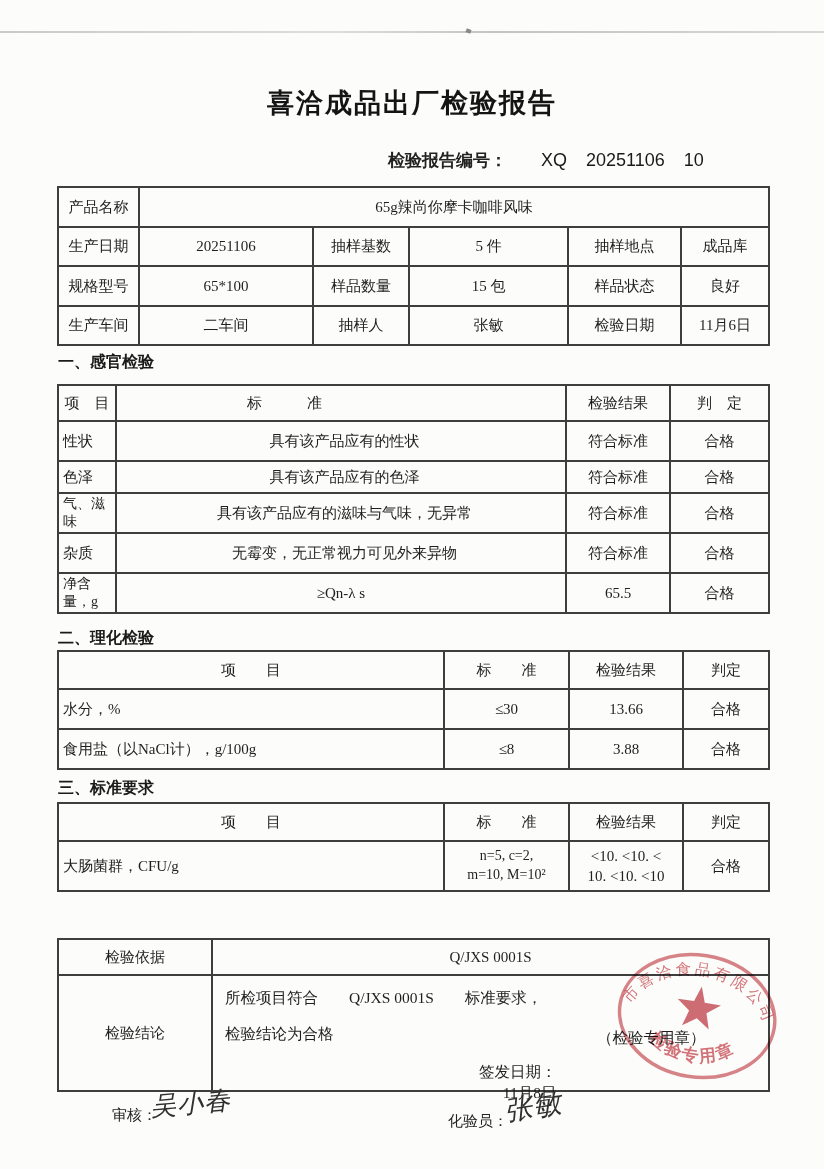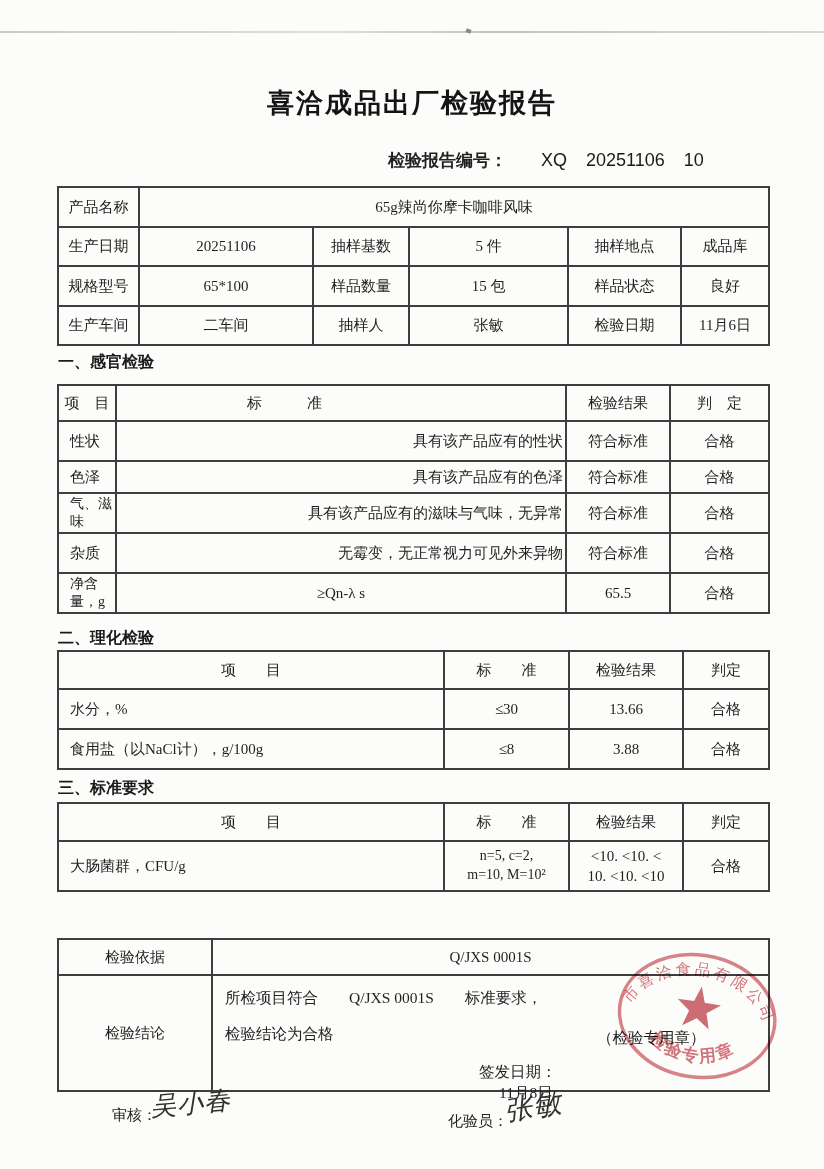--- a/index.html
+++ b/index.html
@@ -18,31 +18,31 @@
     font-size:27px; font-weight:bold; letter-spacing:2px; color:#141414; }
 
   .report-no { position:absolute; left:388px; top:149px; display:flex; align-items:baseline;
     font-family:"Liberation Sans","DejaVu Sans",sans-serif; }
   .report-no .lbl { font-size:17px; font-weight:600; color:#222; }
   .report-no .val { font-size:18px; margin-left:34px; word-spacing:14px; color:#1a1a1a; }
 
   table { position:absolute; border-collapse:collapse; table-layout:fixed; }
   td { border:2px solid #3e3e3e; text-align:center; vertical-align:middle;
        font-size:15px; padding:0 2px; color:#1f1f1f; }
-  .tl { text-align:left; padding-left:11px; }
-  .pad8 { text-align:right; padding-left:9px; }
+  .tl { text-align:left; padding-left:4px; }
+  .pad8 { text-align:center; padding-left:9px; }
   .pre { white-space:pre-line; line-height:1.35; }
   .sm { font-size:14px; }
   .hshift { padding-right:115px; }
 
   .section-h { position:absolute; left:58px;
     font-family:"Liberation Sans","DejaVu Sans",sans-serif;
     font-size:16px; font-weight:bold; color:#1a1a1a; }
 
-  .concl-cell { position:relative; text-align:left; vertical-align:top; }
+  .concl-cell { position:relative; text-align:right; vertical-align:top; }
   .concl-line { position:absolute; font-size:15.5px; white-space:nowrap; }
   .sign-date { display:flex; }
   .sign-date .v { margin-left:20px; }
 
   .stamp { position:absolute; left:602px; top:946px; width:190px; height:142px;
     transform:rotate(9deg); mix-blend-mode:multiply; opacity:.88; }
 
   .sig-label { position:absolute; font-size:15px; color:#222; }
   .handwrite { position:absolute; font-size:26px; color:#30302e;
     font-style:italic; letter-spacing:1px; white-space:nowrap; }

